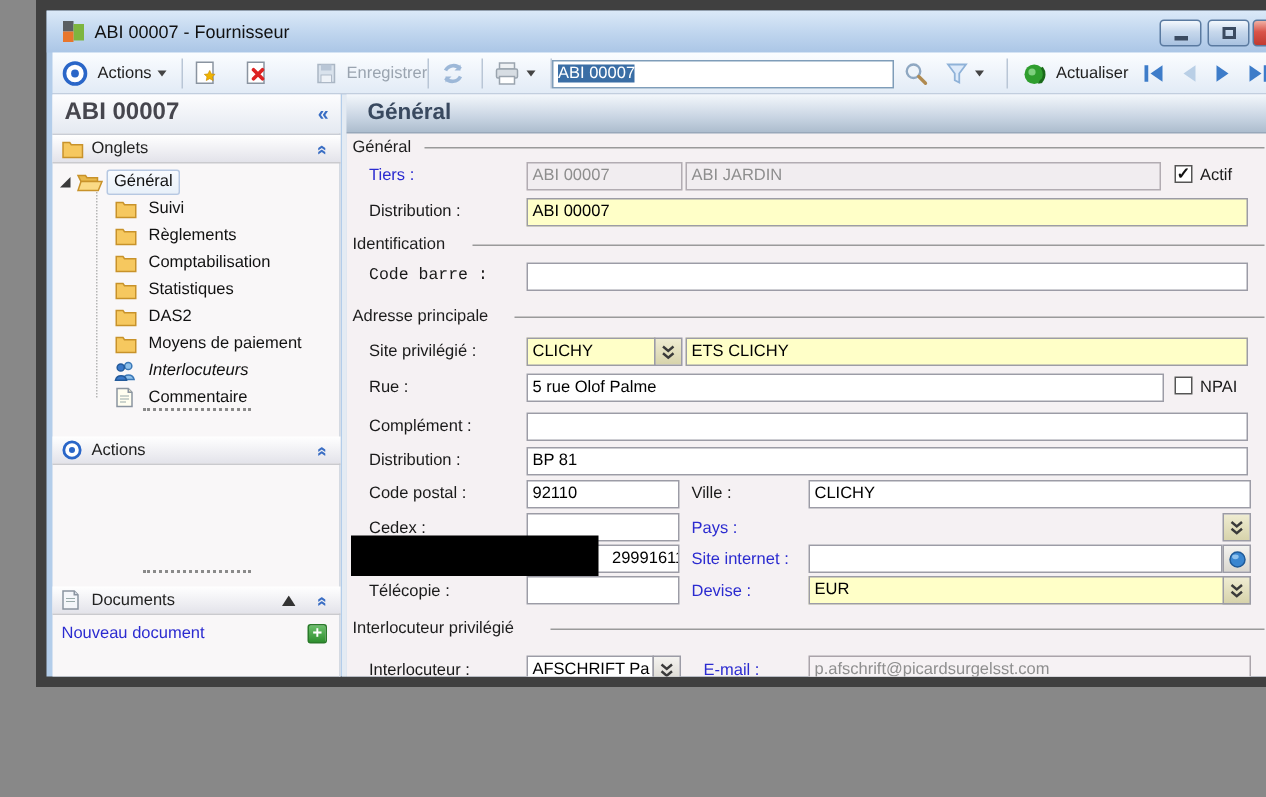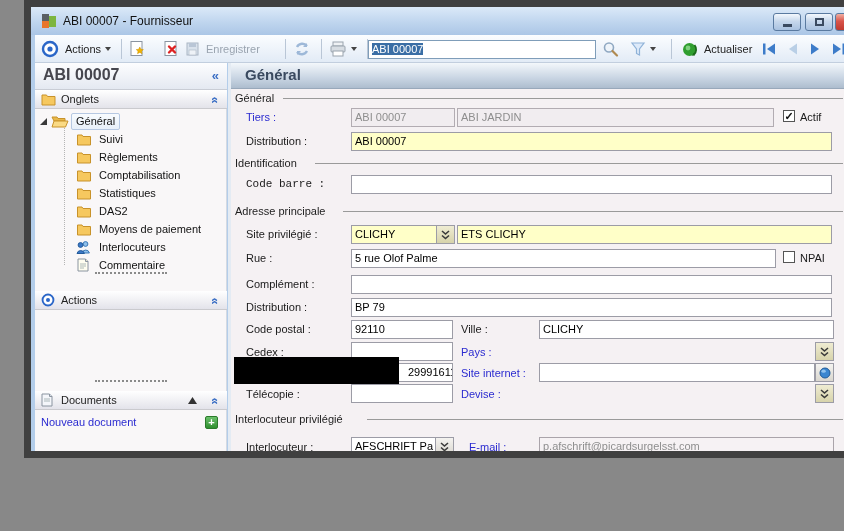--- a/index.html
+++ b/index.html
@@ -118,21 +118,21 @@
     </div>
     <div class="tb-sep" style="left:86px;"></div>
     <svg class="tbi" style="left:94px;width:17px;" viewBox="0 0 17 17">
       <rect x="2" y="1" width="11" height="14" fill="#fff" stroke="#8a94a0"></rect>
       <path d="M11 8 l1.6 3.2 3.4.4 -2.5 2.3 .7 3.4 -3.2-1.7 -3.2 1.7 .7-3.4 -2.5-2.3 3.4-.4z" transform="scale(0.72) translate(4,1)" fill="#f0b400" stroke="#c88a00" stroke-width="0.6"></path>
     </svg>
     <svg class="tbi" style="left:128px;width:17px;" viewBox="0 0 17 17">
       <rect x="2" y="1" width="11" height="14" fill="#fff" stroke="#8a94a0"></rect>
       <path d="M6 6 L12 12 M12 6 L6 12" stroke="#d22" stroke-width="2.4" stroke-linecap="round"></path>
     </svg>
-    <div class="tbi" style="left:150px;">
+    <div class="tbi" style="left:175px;">
       <svg style="width:16px;height:16px;margin-right:5px;" viewBox="0 0 16 16">
         <rect x="2" y="2" width="11" height="12" fill="#d9e2ec" stroke="#aab6c4"></rect>
         <rect x="4" y="2" width="7" height="4" fill="#b9c6d6"></rect>
         <rect x="4" y="9" width="7" height="5" fill="#eef2f7" stroke="#aab6c4" stroke-width="0.6"></rect>
       </svg>
       <span class="gray">Enregistrer</span>
     </div>
     <div class="tb-sep" style="left:250px;"></div>
     <svg class="tbi" style="left:258px;width:18px;" viewBox="0 0 18 18">
       <path d="M4 7 A6 6 0 0 1 14 6" fill="none" stroke="#9db8d8" stroke-width="2.4"></path>
@@ -242,21 +242,21 @@
           <path d="M1 2 h4.5 l1 1.5 H14 V12 H1 Z" fill="#f6c85f" stroke="#c8922a"></path>
         </svg>
       <span class="t-lbl" style="left:64px;">DAS2</span>
     </div>
     <div class="tree-item" style="top:158px;">
       <svg style="position:absolute;left:41px;top:2px;width:16px;height:13px;" viewBox="0 0 15 13">
           <path d="M1 2 h4.5 l1 1.5 H14 V12 H1 Z" fill="#f6c85f" stroke="#c8922a"></path>
         </svg>
       <span class="t-lbl" style="left:64px;">Moyens de paiement</span>
     </div>
-    <div class="tree-item" style="top:176px;">
+    <div class="tree-item" style="top:176px;font-style:italic;">
       <svg style="position:absolute;left:41px;top:1px;width:15px;height:14px;" viewBox="0 0 15 14">
         <circle cx="9.5" cy="4" r="2.4" fill="#8fc0ea" stroke="#3a78b8"></circle>
         <path d="M6 13 a3.8 3.8 0 0 1 7.4 0 Z" fill="#8fc0ea" stroke="#3a78b8"></path>
         <circle cx="4.5" cy="5" r="2.4" fill="#3a78c8" stroke="#235a9a"></circle>
         <path d="M1 13.5 a3.8 3.8 0 0 1 7.4 0 Z" fill="#3a78c8" stroke="#235a9a"></path>
       </svg>
       <span class="t-lbl" style="left:64px;">Interlocuteurs</span>
     </div>
     <div class="tree-item" style="top:194px;">
       <svg style="position:absolute;left:42px;top:1px;width:12px;height:14px;" viewBox="0 0 12 14">
@@ -344,21 +344,21 @@
 
     <span class="flabel" style="left:15px;top:189px;">Rue :</span>
     <div class="fld" style="left:120px;top:186px;width:425px;">5 rue Olof Palme</div>
     <span class="cb" style="left:552px;top:188px;"></span>
     <span class="flabel" style="left:569px;top:189px;">NPAI</span>
 
     <span class="flabel" style="left:15px;top:215px;">Complément :</span>
     <div class="fld" style="left:120px;top:212px;width:481px;"></div>
 
     <span class="flabel" style="left:15px;top:238px;">Distribution :</span>
-    <div class="fld" style="left:120px;top:235px;width:481px;">BP 79</div>
+    <div class="fld" style="left:120px;top:235px;width:481px;">BP 81</div>
 
     <span class="flabel" style="left:15px;top:260px;">Code postal  :</span>
     <div class="fld" style="left:120px;top:257px;width:102px;">92110</div>
     <span class="flabel" style="left:230px;top:260px;">Ville :</span>
     <div class="fld" style="left:308px;top:257px;width:295px;">CLICHY</div>
 
     <span class="flabel" style="left:15px;top:283px;">Cedex :</span>
     <div class="fld" style="left:120px;top:279px;width:102px;"></div>
     <span class="flabel link" style="left:230px;top:283px;">Pays :</span>
     <div class="combo-btn khaki" style="left:584px;top:279px;">
@@ -375,20 +375,21 @@
     <div class="globe-btn" style="left:584px;top:300px;">
       <svg style="width:12px;height:12px;" viewBox="0 0 12 12">
         <circle cx="6" cy="6" r="5" fill="#3a86d0" stroke="#1f5a98"></circle>
         <ellipse cx="4.6" cy="4.2" rx="2.2" ry="1.6" fill="#8fc2ee"></ellipse>
       </svg>
     </div>
 
     <span class="flabel" style="left:15px;top:325px;">Télécopie  :</span>
     <div class="fld" style="left:120px;top:321px;width:102px;"></div>
     <span class="flabel link" style="left:230px;top:325px;">Devise :</span>
+    <div class="fld yellow" style="left:308px;top:321px;width:295px;">EUR</div>
     <div class="combo-btn khaki" style="left:584px;top:321px;">
       <svg class="dchev" viewBox="0 0 9 10">
         <path d="M1 1 L4.5 4 L8 1" fill="none" stroke="#3a3a3a" stroke-width="1.6"></path>
           <path d="M1 5.5 L4.5 8.5 L8 5.5" fill="none" stroke="#3a3a3a" stroke-width="1.6"></path>
       </svg>
     </div>
 
     <span class="legend" style="left:4px;top:350px;">Interlocuteur privilégié</span>
     <div class="legend-line" style="left:136px;top:356px;width:476px;"></div>
 

